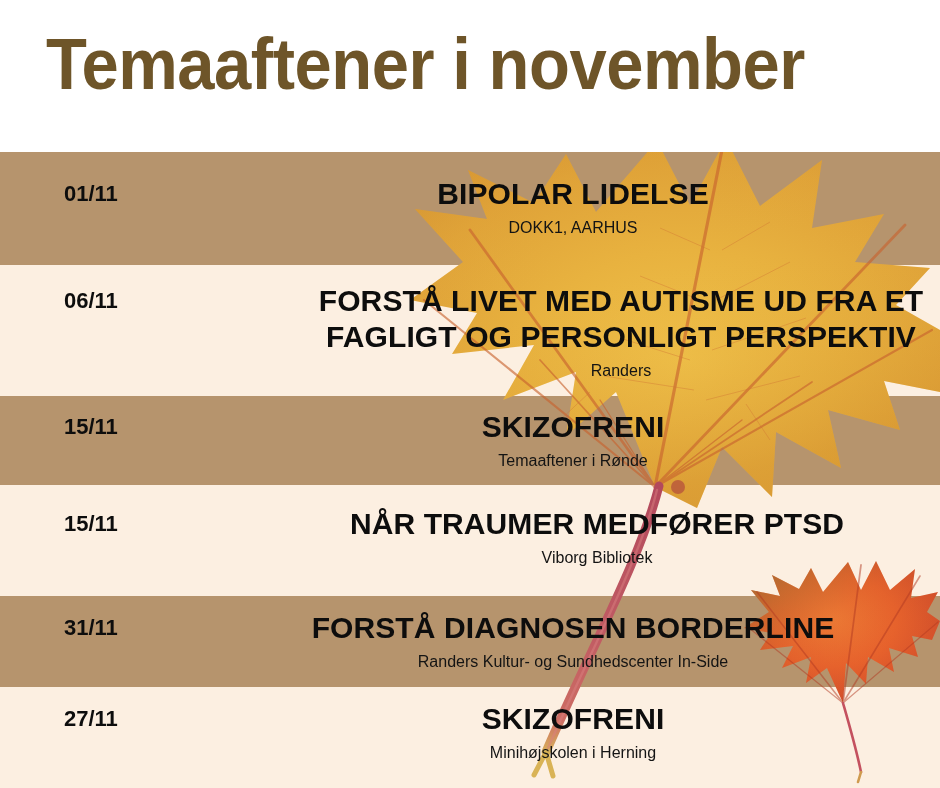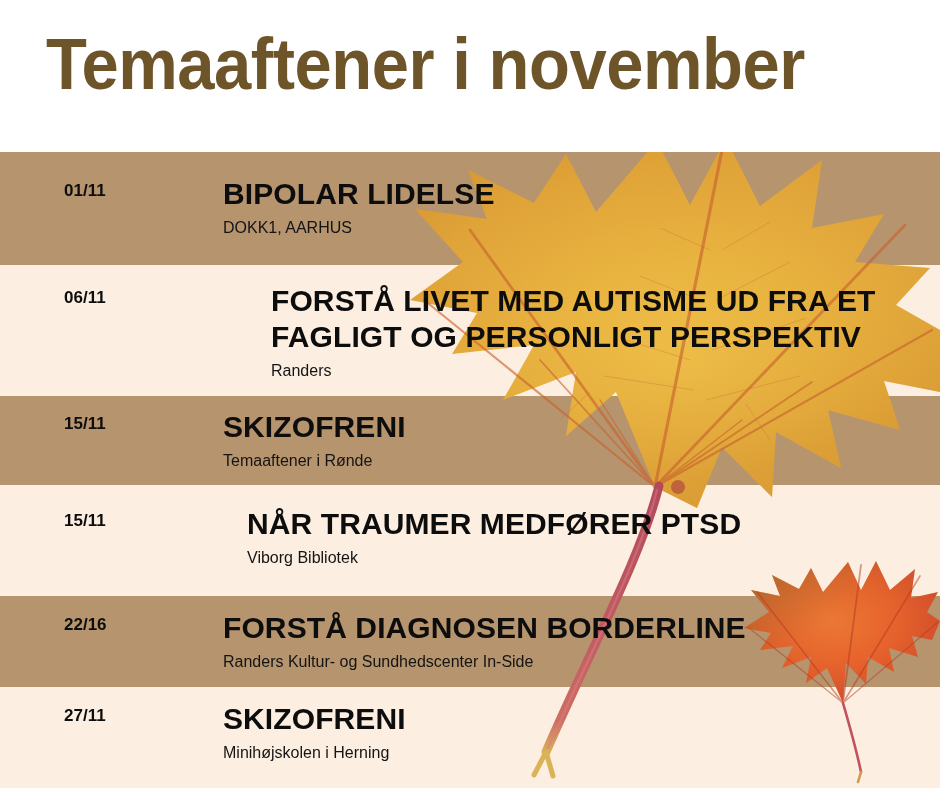--- a/index.html
+++ b/index.html
@@ -7,20 +7,21 @@
     width:940px;height:788px;
     background:#ffffff;
     font-family:"Liberation Sans", sans-serif;
     overflow:hidden;
   }
   #poster{
     position:relative;
     width:940px;height:788px;
     background:#bef264;
     overflow:hidden;
+    text-align:center;
   }
 
   
   #header{
     position:absolute;left:0;top:0;width:940px;height:152px;
     background:#ffffff;
     z-index:5;
   }
   #poster-title{
     position:absolute;
@@ -53,21 +54,21 @@
 
   
   #rows{
     position:absolute;left:0;top:0;width:940px;height:788px;
     z-index:4;
   }
   .row{position:absolute;left:0;width:940px;}
   .row .date{
     position:absolute;
     left:64px;
-    font-size:17px;
+    font-size:22px;
     font-weight:700;
     color:#0d0d0d;
     letter-spacing:0px;
     white-space:nowrap;
   }
   .row .body{
     position:absolute;
     left:223px;
     width:700px;
   }
@@ -241,21 +242,21 @@
 
     <div class="row" style="top:485px;">
       <div class="date" style="top:26px;">15/11</div>
       <div class="body" style="top:21px;margin-left:24px;">
         <div class="title">NÅR TRAUMER MEDFØRER PTSD</div>
         <div class="venue">Viborg Bibliotek</div>
       </div>
     </div>
 
     <div class="row" style="top:596px;">
-      <div class="date" style="top:19px;">22/16</div>
+      <div class="date" style="top:19px;">31/11</div>
       <div class="body" style="top:14px;">
         <div class="title">FORSTÅ DIAGNOSEN BORDERLINE</div>
         <div class="venue">Randers Kultur- og Sundhedscenter In-Side</div>
       </div>
     </div>
 
     <div class="row" style="top:687px;">
       <div class="date" style="top:19px;">27/11</div>
       <div class="body" style="top:14px;">
         <div class="title">SKIZOFRENI</div>

